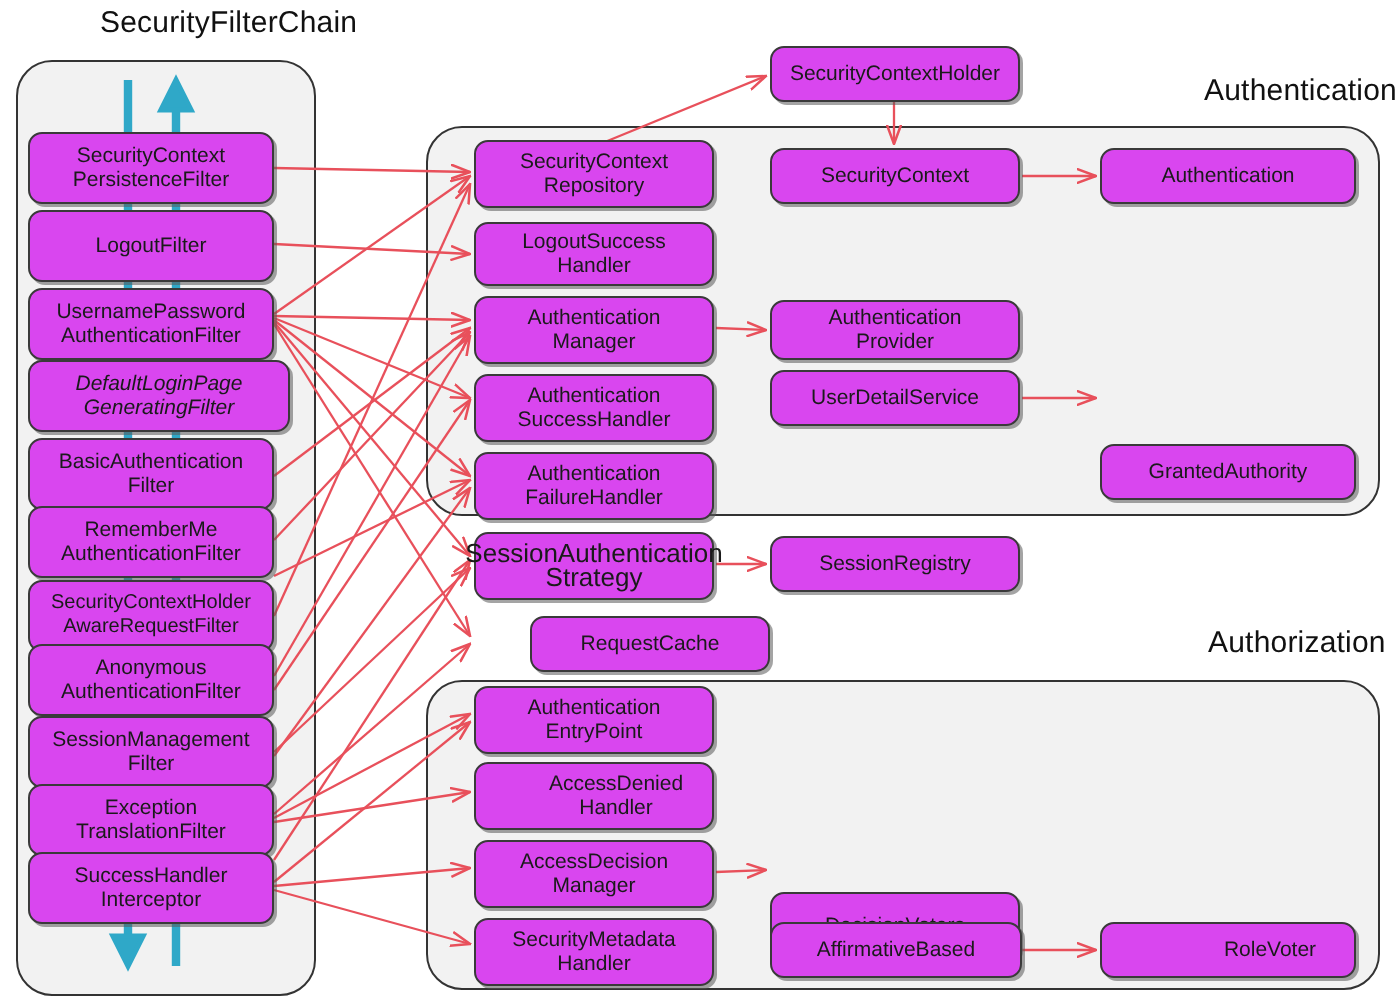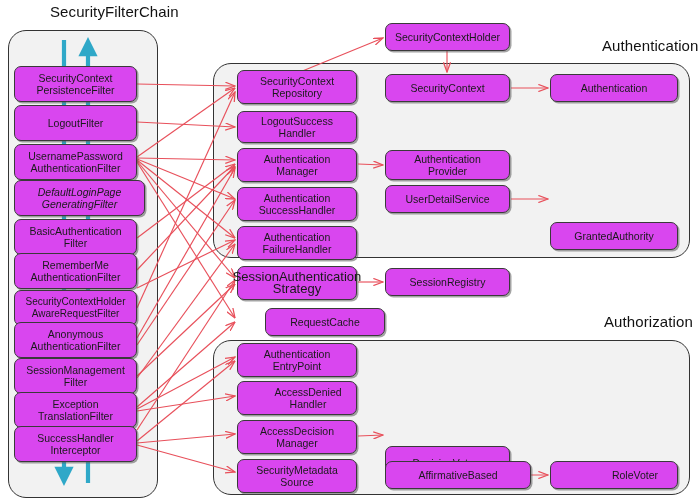--- a/index.html
+++ b/index.html
@@ -165,28 +165,28 @@
   <div class="node" style="left:237px;top:266px;width:120px;height:34px;font-size:13px;">SessionAuthentication
 Strategy</div>
   <div class="node" style="left:237px;top:308px;width:120px;height:28px;margin-left:28px;">RequestCache</div>
   <div class="node" style="left:237px;top:343px;width:120px;height:34px;">Authentication
 EntryPoint</div>
   <div class="node" style="left:237px;top:381px;width:120px;height:34px;padding-left:24px;">AccessDenied
 Handler</div>
   <div class="node" style="left:237px;top:420px;width:120px;height:34px;">AccessDecision
 Manager</div>
   <div class="node" style="left:237px;top:459px;width:120px;height:34px;">SecurityMetadata
-Source</div>
+Handler</div>
 
   <div class="node" style="left:385px;top:23px;width:125px;height:28px;">SecurityContextHolder</div>
   <div class="node" style="left:385px;top:74px;width:125px;height:28px;">SecurityContext</div>
   <div class="node" style="left:385px;top:150px;width:125px;height:30px;">Authentication
 Provider</div>
   <div class="node" style="left:385px;top:185px;width:125px;height:28px;text-align:right;">UserDetailService</div>
   <div class="node" style="left:385px;top:268px;width:125px;height:28px;">SessionRegistry</div>
   <div class="node" style="left:385px;top:446px;width:125px;height:35px;">DecisionVoters</div>
-  <div class="node" style="left:385px;top:461px;width:146px;height:28px;">AffirmativeBased</div>
+  <div class="node" style="left:385px;top:461px;width:126px;height:28px;">AffirmativeBased</div>
 
   <div class="node" style="left:550px;top:74px;width:128px;height:28px;">Authentication</div>
   <div class="node" style="left:550px;top:222px;width:128px;height:28px;">GrantedAuthority</div>
   <div class="node" style="left:550px;top:461px;width:128px;height:28px;padding-left:44px;">RoleVoter</div>
 
 </div>
 
 </body></html>

